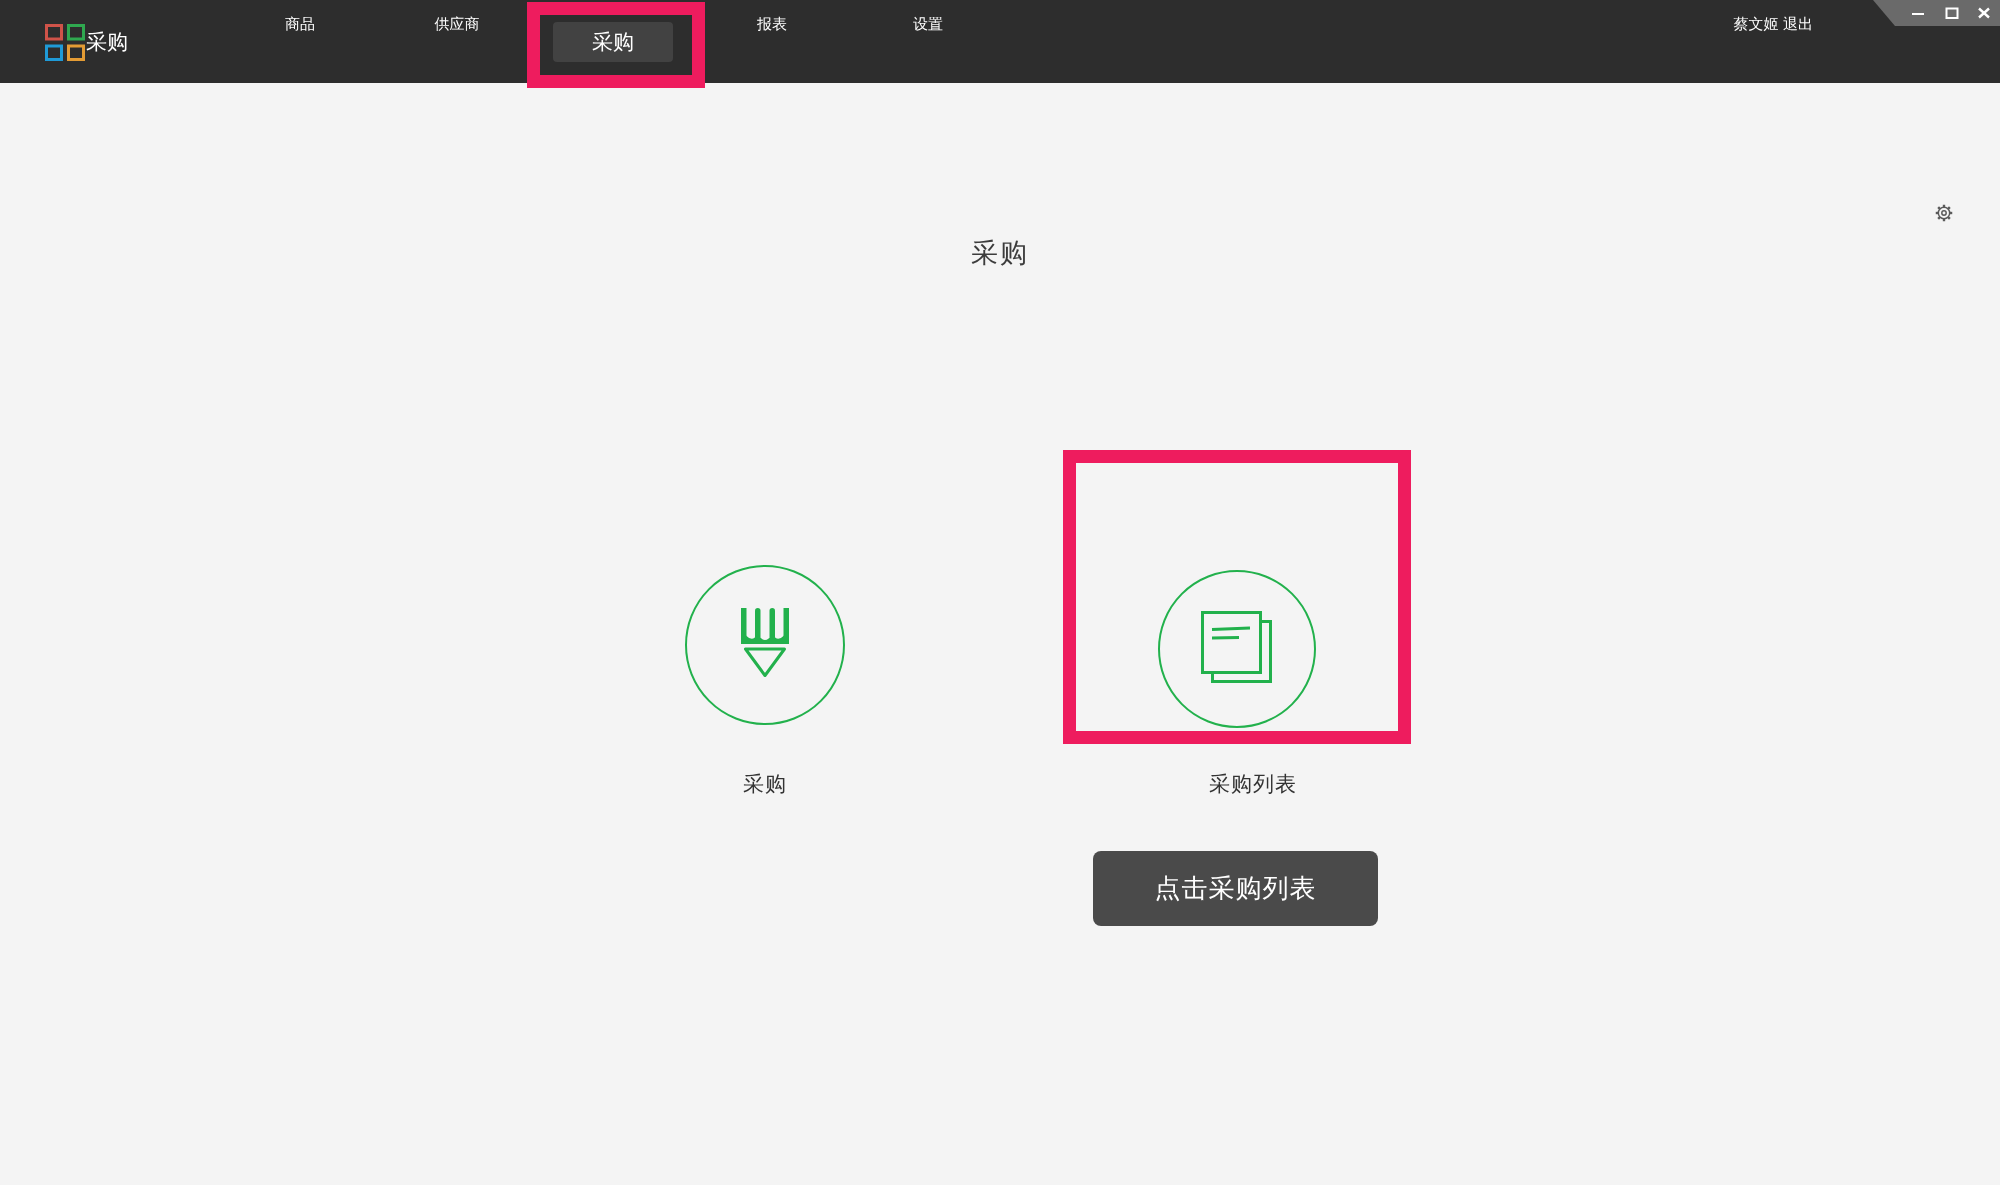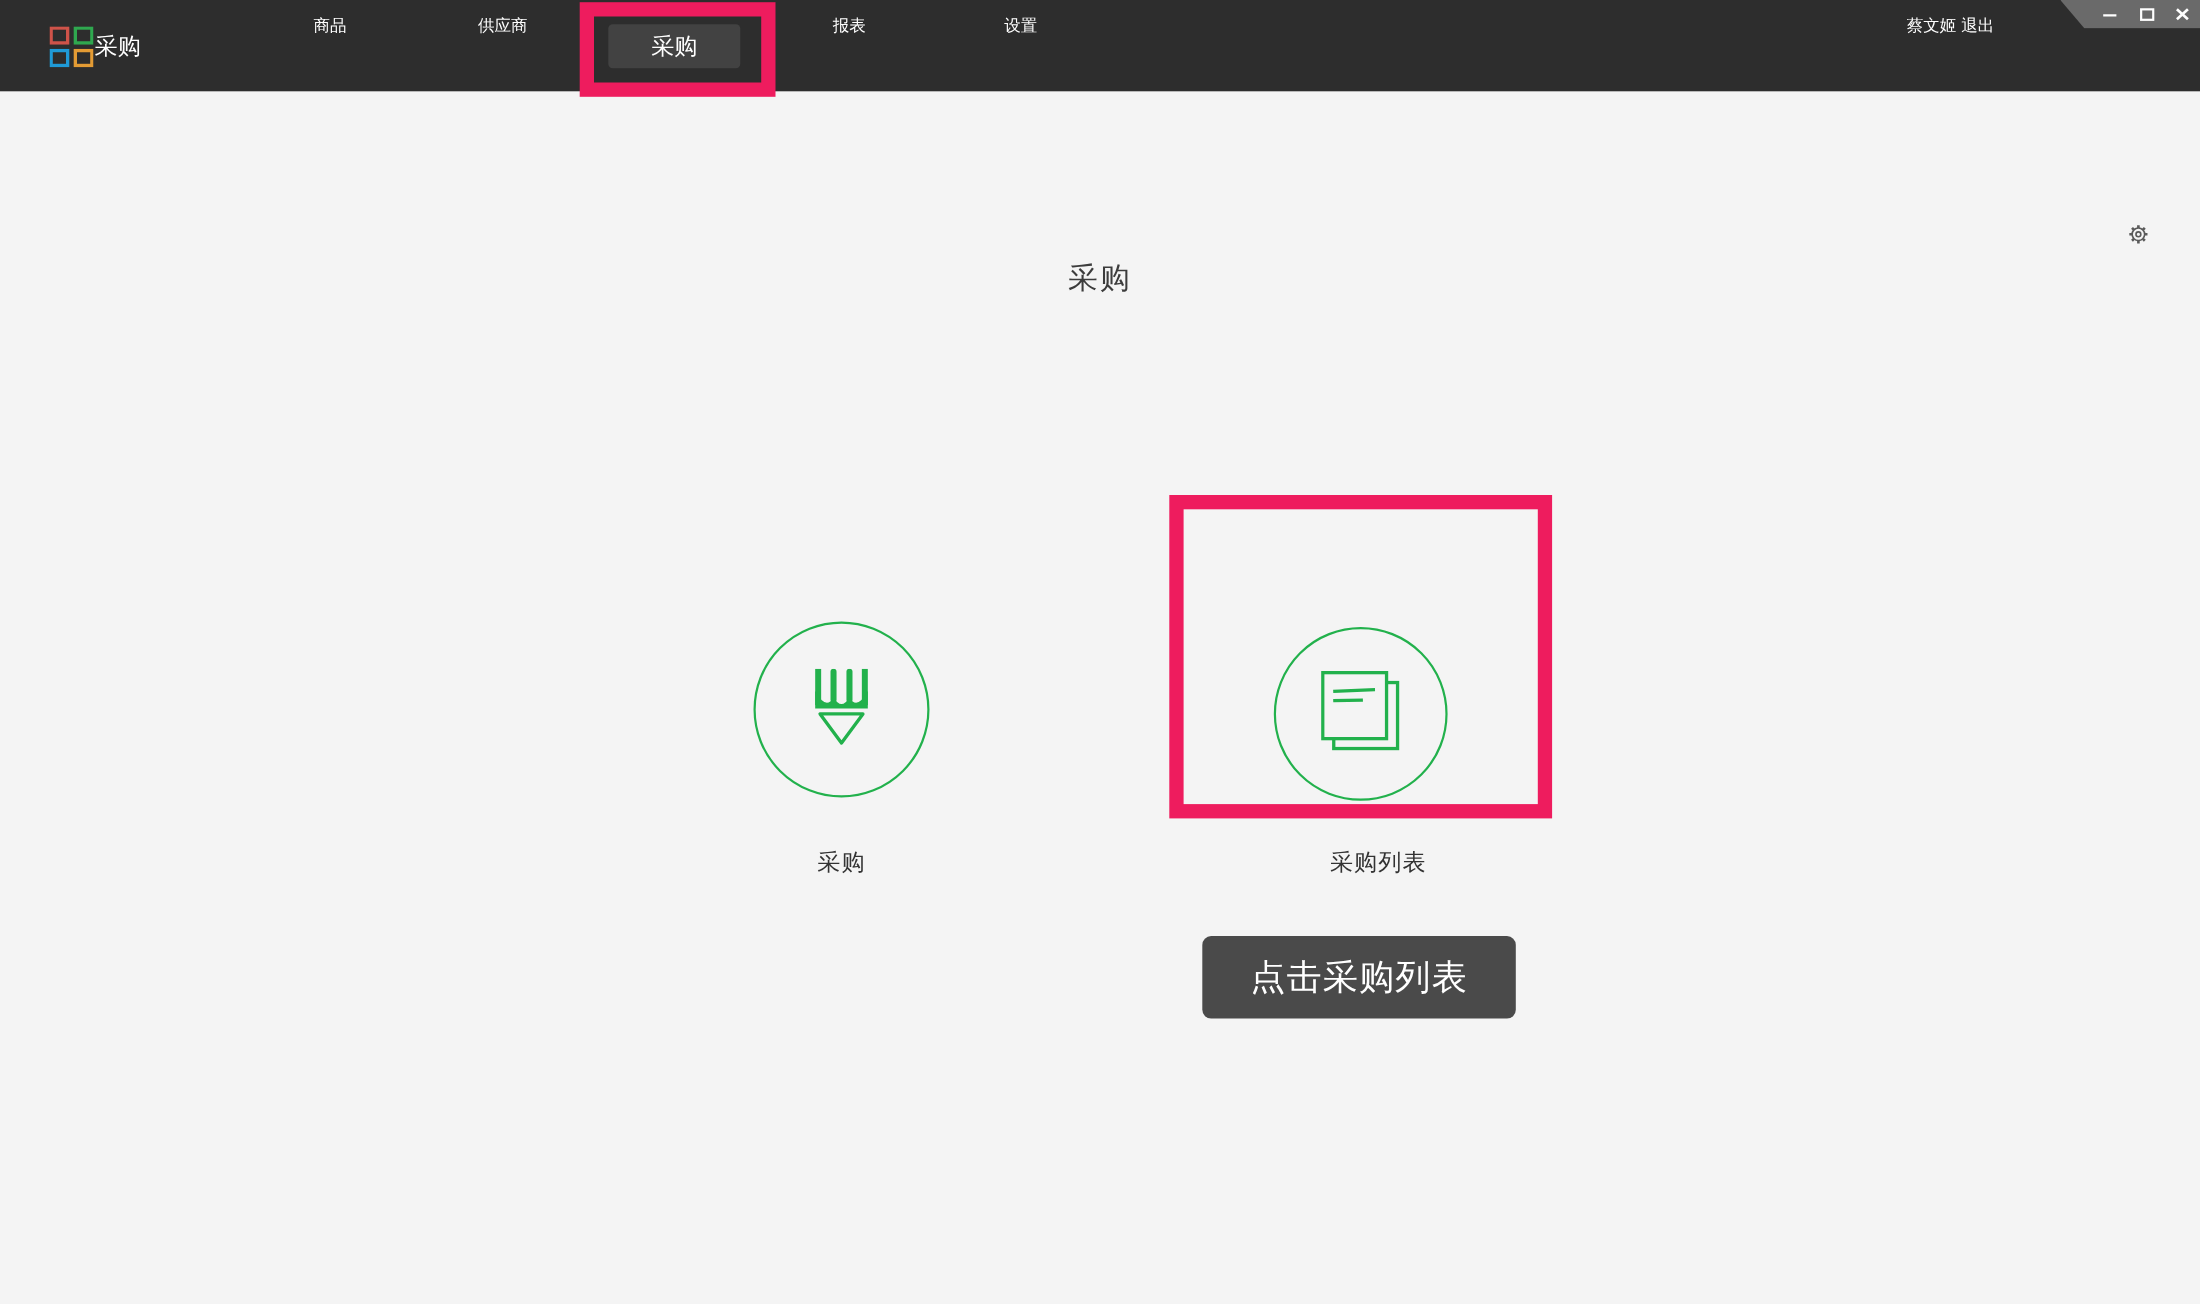--- a/index.html
+++ b/index.html
@@ -66,21 +66,21 @@
   
   .pink-box{
     border:13px solid #ee1c5e;box-sizing:border-box;pointer-events:none;
   }
   .pink-tab{left:527px;top:2px;width:178px;height:86px;}
   .pink-item{left:1063px;top:450px;width:348px;height:294px;}
   .tooltip{
     left:1093px;top:768px;width:285px;height:75px;border-radius:8px;
     background:#4a4a4a;display:flex;align-items:center;justify-content:center;
   }
-  .tooltip span{color:#ffffff;font-size:32px;letter-spacing:1px;white-space:nowrap;}
+  .tooltip span{color:#ffffff;font-size:26px;letter-spacing:1px;white-space:nowrap;}
 </style>
 </head>
 <body>
 
 <div class="abs topbar">
 
   <div class="abs logo">
     <svg width="40" height="38" viewBox="0 0 40 38">
       <g fill="none" stroke-width="3">
         <rect x="1.5" y="1.5" width="15" height="13.5" stroke="#cf5349"></rect>

